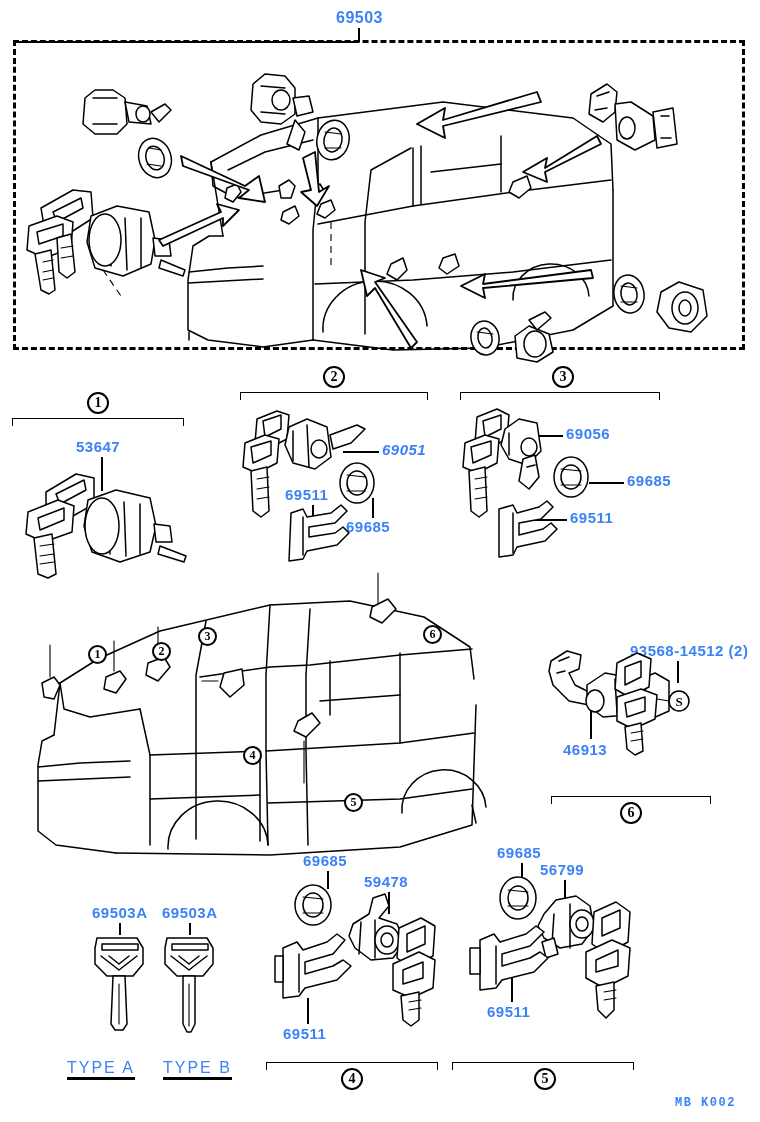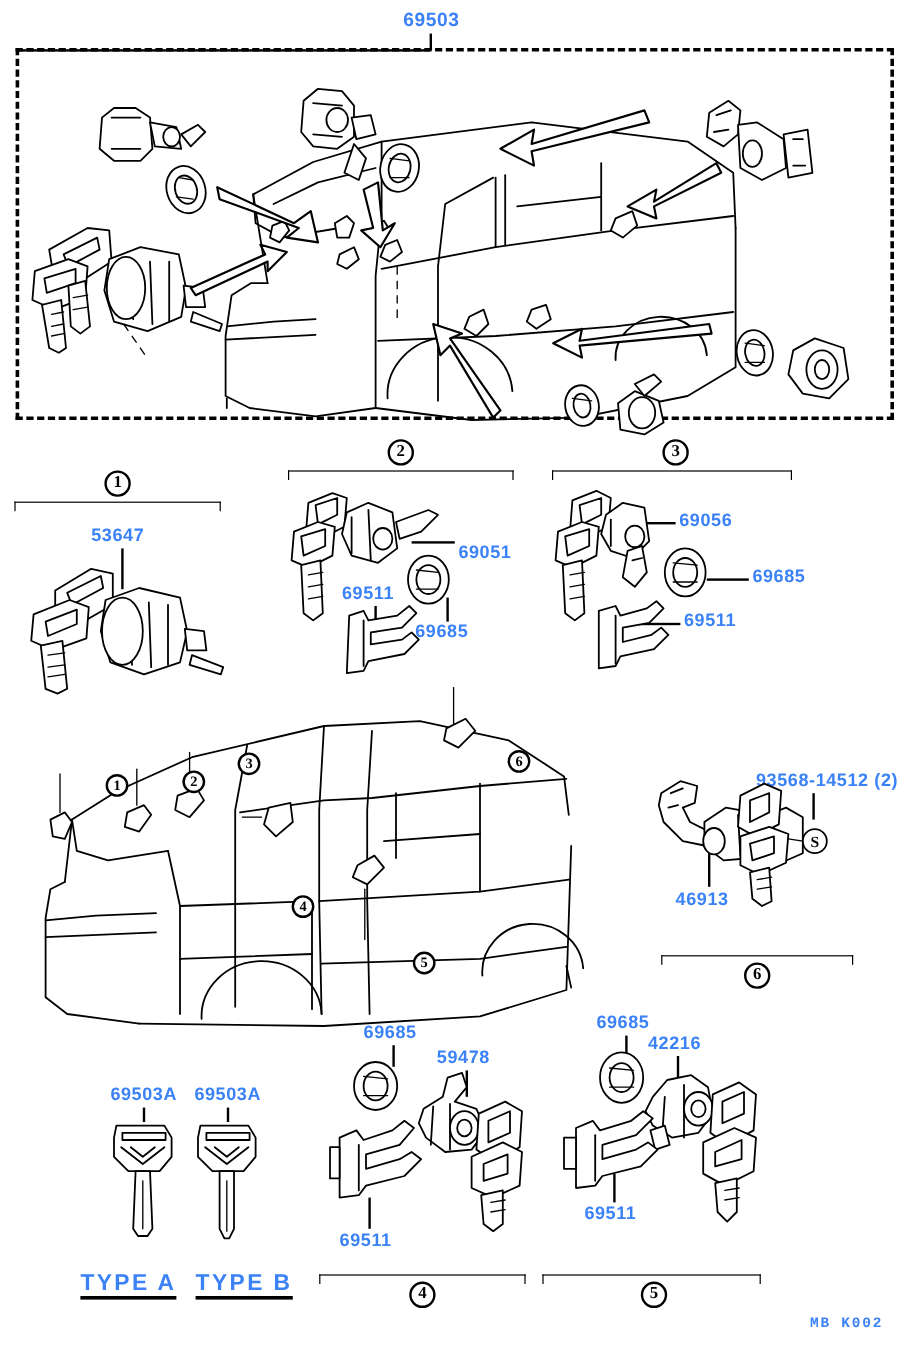--- a/index.html
+++ b/index.html
@@ -18,21 +18,21 @@
     font-family:"Liberation Sans", sans-serif;
     font-weight:bold;
     font-size:15px;
     letter-spacing:0.5px;
     white-space:nowrap;
     line-height:1;
     color:#3b82f6;
   }
   .lbl.title{font-size:16px;}
   .lbl.type{
-    font-size:19px;letter-spacing:2px;font-weight:bold;
+    font-size:16px;letter-spacing:2px;font-weight:normal;
     border-bottom:3px solid #000;padding-bottom:1px;
   }
   .lbl.footer{font-size:12px;letter-spacing:1.5px;font-family:"Liberation Mono", monospace;font-weight:bold;}
 
   
   .circnum{
     position:absolute;
     width:22px;height:22px;border:2px solid #000;border-radius:50%;
     display:flex;align-items:center;justify-content:center;
     font-family:"Liberation Serif", serif;
@@ -238,21 +238,21 @@
     <path class="ink-fill" d="M24,78 L42,74 L46,114 L38,118 L28,114 Z"></path>
     <path class="ink-thin" d="M30,86 L44,84 M30,96 L44,94 M30,104 L44,102"></path>
 
     <path class="ink-fill" d="M78,40 L106,30 L140,38 L146,66 L140,92 L110,102 L82,92 L74,66 Z"></path>
     <path class="ink" d="M98,44 L100,94 M114,42 L116,96 M130,44 L130,94"></path>
     <ellipse class="ink-fill" cx="92" cy="66" rx="17" ry="28"></ellipse>
     <path class="ink-fill" d="M144,64 L160,66 L162,82 L146,82 Z"></path>
     <path class="ink-fill" d="M150,86 L176,96 L174,102 L148,94 Z"></path>
   </svg>
 
-  <div class="lbl" style="left:382px;top:453px;">69051</div>
+  <div class="lbl" style="left:382px;top:442px;font-style:italic;">69051</div>
   <div class="leader h" style="left:343px;top:451px;width:36px;"></div>
 
   <div class="lbl" style="left:285px;top:487px;">69511</div>
   <div class="leader v" style="left:312px;top:505px;height:22px;"></div>
 
   <div class="lbl" style="left:346px;top:519px;">69685</div>
   <div class="leader v" style="left:372px;top:498px;height:20px;"></div>
 
   <svg class="abs" style="left:235px;top:405px;" width="150" height="160" viewBox="0 0 150 160">
 
@@ -474,21 +474,21 @@
     <path class="ink" d="M34,74 L34,112"></path>
     <path class="ink-fill" d="M10,76 L18,76 L18,102 L10,102 Z"></path>
   </svg>
 
   <div class="bracket" style="left:266px;top:1062px;width:172px;"></div>
   <div class="circnum" style="left:341px;top:1068px;">4</div>
 
   <div class="lbl" style="left:497px;top:845px;">69685</div>
   <div class="leader v" style="left:521px;top:863px;height:20px;"></div>
 
-  <div class="lbl" style="left:540px;top:862px;">42216</div>
+  <div class="lbl" style="left:540px;top:862px;">56799</div>
   <div class="leader v" style="left:564px;top:880px;height:26px;"></div>
 
   <div class="lbl" style="left:487px;top:1004px;">69511</div>
   <div class="leader v" style="left:511px;top:978px;height:24px;"></div>
 
   <svg class="abs" style="left:450px;top:870px;" width="190" height="150" viewBox="0 0 190 150">
 
     <ellipse class="ink-fill" cx="68" cy="28" rx="18" ry="21"></ellipse>
     <ellipse class="ink-fill" cx="68" cy="28" rx="10" ry="12"></ellipse>
     <path class="ink-thin" d="M58,20 L78,22 M58,36 L78,36"></path>

